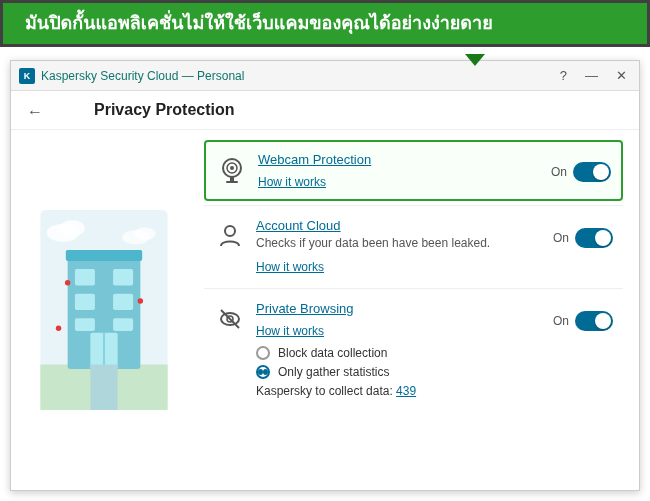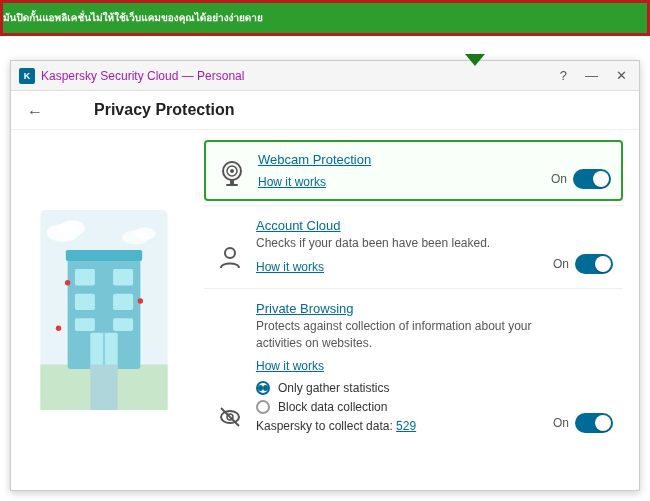--- a/index.html
+++ b/index.html
@@ -13,25 +13,25 @@
       position: relative;
     }
 
     
     .tooltip-banner {
       position: absolute;
       top: 0;
       left: 0;
       right: 0;
       background: #2d9e2d;
-      border: 3px solid #b91c1c;
+      border: 3px solid #404040;
       color: #fff;
-      font-size: 10px;
+      font-size: 18px;
       font-weight: bold;
-      padding: 8px 0;
+      padding: 8px 22px;
       z-index: 100;
       line-height: 1.4;
     }
 
     
     .tooltip-arrow {
       position: absolute;
       top: 54px;
       right: 165px;
       width: 0;
@@ -78,21 +78,21 @@
       display: flex;
       align-items: center;
       justify-content: center;
       color: #fff;
       font-size: 9px;
       font-weight: bold;
     }
 
     .title-bar-title {
       font-size: 12px;
-      color: #a21caf;
+      color: #0f766e;
     }
 
     .title-bar-controls {
       display: flex;
       align-items: center;
       gap: 10px;
     }
 
     .title-bar-btn {
       font-size: 13px;
@@ -155,21 +155,21 @@
     
     .features-panel {
       flex: 1;
       padding: 10px 16px 10px 8px;
       overflow-y: auto;
     }
 
     
     .feature-row {
       display: flex;
-      align-items: flex-end;
+      align-items: flex-start;
       padding: 10px 10px;
       border-radius: 4px;
       margin-bottom: 4px;
       position: relative;
     }
 
     .feature-row.highlighted {
       border: 2px solid #2d9e2d;
       background: #f9fff9;
     }
@@ -213,21 +213,21 @@
       font-size: 12px;
       margin-top: 8px;
       display: block;
     }
 
     .feature-toggle {
       display: flex;
       align-items: center;
       gap: 6px;
       margin-left: 10px;
-      margin-top: 1px;
+      margin-top: 10px;
       flex-shrink: 0;
     }
 
     .toggle-label {
       font-size: 12px;
       color: #555;
     }
 
     .toggle-switch {
       width: 38px;
@@ -422,37 +422,36 @@
           <div class="feature-icon">
 
             <svg width="28" height="28" viewBox="0 0 28 28">
               <ellipse cx="14" cy="14" rx="9" ry="6" fill="none" stroke="#555" stroke-width="2"></ellipse>
               <circle cx="14" cy="14" r="3" fill="none" stroke="#555" stroke-width="1.5"></circle>
               <line x1="5" y1="5" x2="23" y2="23" stroke="#555" stroke-width="2"></line>
             </svg>
           </div>
           <div class="feature-info">
             <span class="feature-title">Private Browsing</span>
-            <p class="feature-desc">Protects against collection of information about your activities on websites.</p>
             <a class="feature-link">How it works</a>
             
             <div class="sub-options">
+              <div class="radio-option">
+                <div class="radio-circle"></div>
+                <span>Block data collection</span>
+              </div>
               <div class="radio-option">
                 <div class="radio-circle selected">
                   <div style="width:6px;height:6px;background:#006c96;border-radius:50%;"></div>
                 </div>
                 <span>Only gather statistics</span>
               </div>
-              <div class="radio-option">
-                <div class="radio-circle"></div>
-                <span>Block data collection</span>
-              </div>
               <div class="attempts-line">
                 <span>Kaspersky to collect data:</span>
-                <a class="attempts-link">529</a>
+                <a class="attempts-link">439</a>
               </div>
             </div>
           </div>
           <div class="feature-toggle">
             <span class="toggle-label">On</span>
             <div class="toggle-switch"></div>
           </div>
         </div>
 
       </div>

